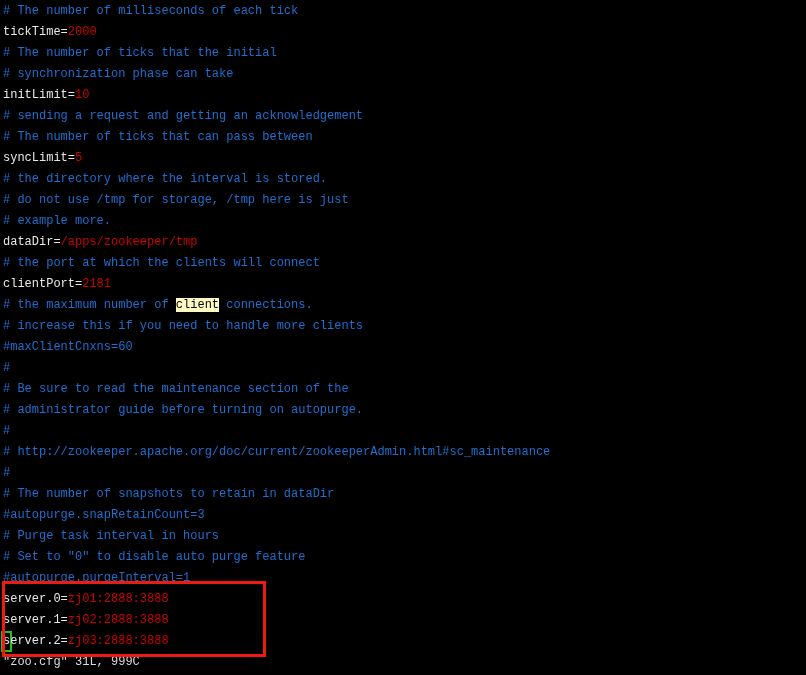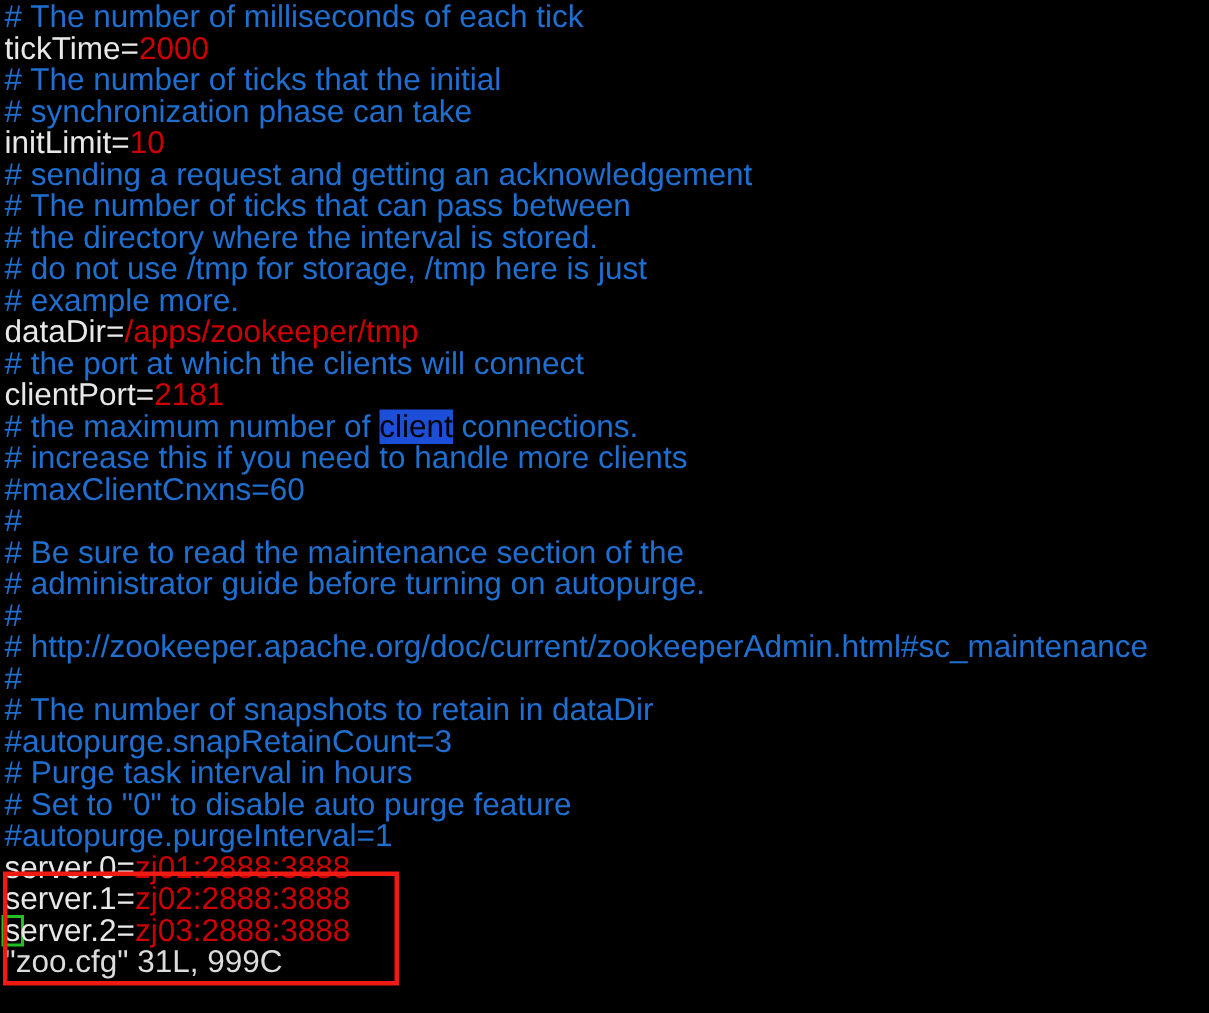--- a/index.html
+++ b/index.html
@@ -6,40 +6,40 @@
     margin: 0;
     padding: 0;
     background: #000000;
   }
   #terminal {
     position: relative;
     width: 806px;
     height: 675px;
     background: #000000;
     overflow: hidden;
-    font-family: Liberation Sans, sans-serif;
-    font-size: 21px;
+    font-family: Liberation Mono, monospace;
+    font-size: 12px;
     line-height: 21px;
     letter-spacing: 0px;
   }
   #screen {
     position: absolute;
     left: 3px;
     top: 1px;
     width: 800px;
   }
   .line {
     height: 21px;
     white-space: pre;
     color: #e6e6e6;
   }
   .cmt     { color: #1f6fd0; }
   .key     { color: #e8e8e8; text-align: right; }
   .val     { color: #cc0000; margin-top: 38px; }
-  .hl      { background: #1d4ed8; color: #000000; }
+  .hl      { background: #fef9c3; color: #000000; }
   .cursor  {
     display: inline-block;
     box-sizing: border-box;
     border: 2px solid #22c020;
     color: #e8e8e8;
     line-height: 17px;
     vertical-align: baseline;
     margin: 0 -2px;
     padding: 0;
   }
@@ -71,20 +71,21 @@
     <div class="line"><span class="cmt"># The number of ticks that the initial</span></div>
 
     <div class="line"><span class="cmt"># synchronization phase can take</span></div>
 
     <div class="line"><span class="key">initLimit=</span><span class="val">10</span></div>
 
     <div class="line"><span class="cmt"># sending a request and getting an acknowledgement</span></div>
 
     <div class="line"><span class="cmt"># The number of ticks that can pass between</span></div>
 
+    <div class="line"><span class="key">syncLimit=</span><span class="val">5</span></div>
 
     <div class="line"><span class="cmt"># the directory where the interval is stored.</span></div>
 
     <div class="line"><span class="cmt"># do not use /tmp for storage, /tmp here is just</span></div>
 
     <div class="line"><span class="cmt"># example more.</span></div>
 
     <div class="line"><span class="key">dataDir=</span><span class="val">/apps/zookeeper/tmp</span></div>
 
     <div class="line"><span class="cmt"># the port at which the clients will connect</span></div>

